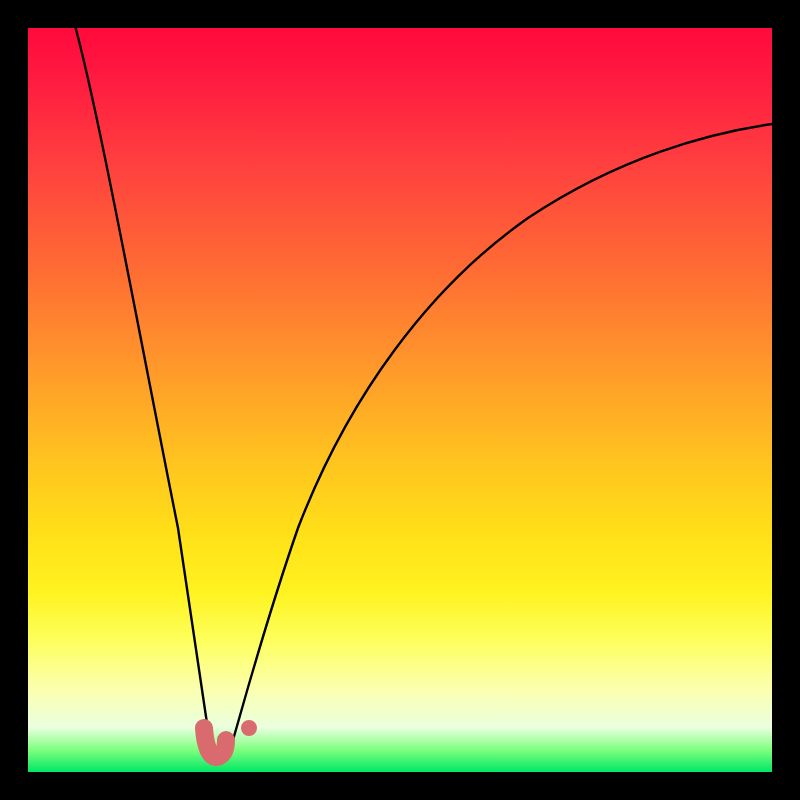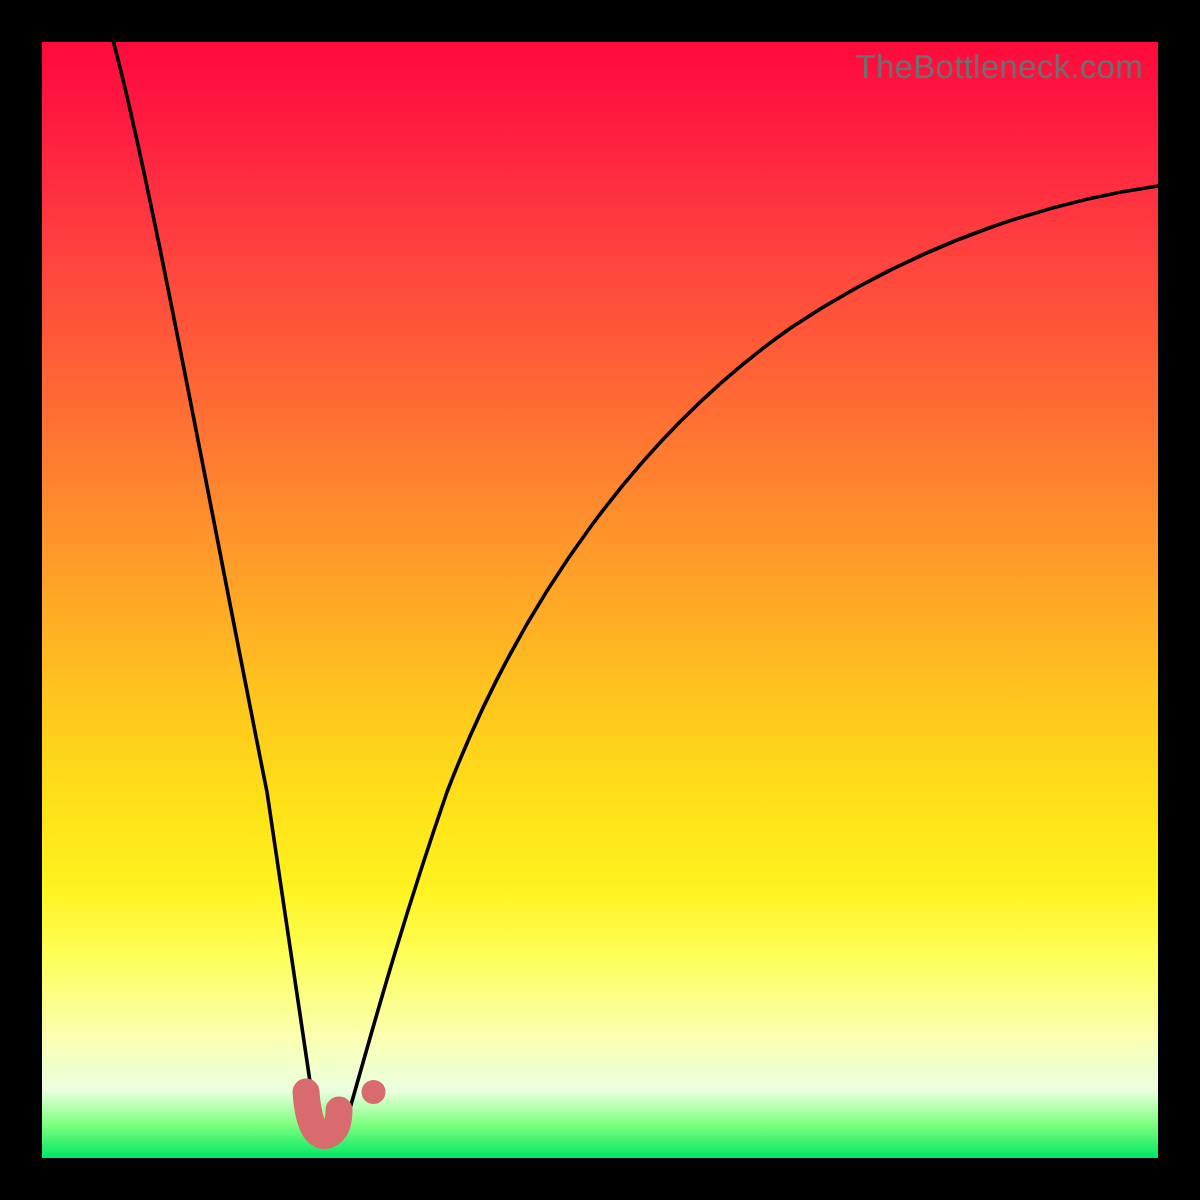--- a/index.html
+++ b/index.html
@@ -75,21 +75,20 @@
     stroke-linecap: round;
     stroke-linejoin: round;
   }
 </style>
 </head>
 <body>
 
 <div class="frame">
   <div class="plot">
 
-    <div class="watermark">TheBottleneck.com</div>
 
     <svg class="curves" viewBox="0 0 744 744">
 
       <path class="curve" d="M 46 -6
                C 70 80, 110 300, 150 500
                C 165 600, 176 680, 184 729"></path>
 
       <path class="curve" d="M 200 729
                C 212 690, 232 610, 270 500
                C 320 370, 400 260, 500 190

